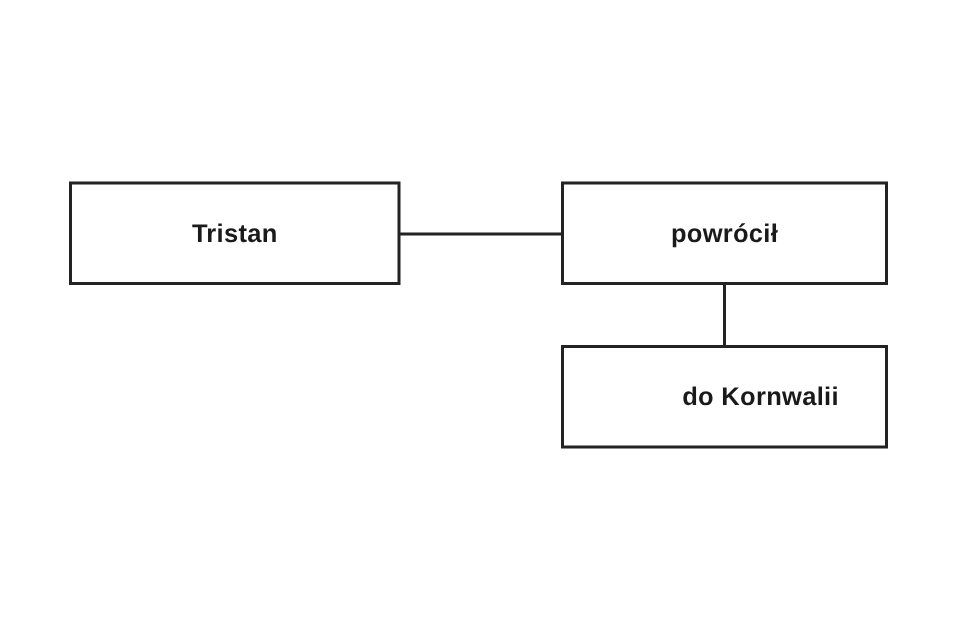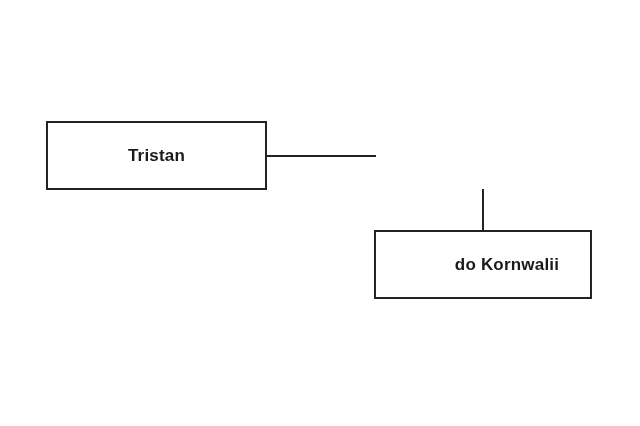--- a/index.html
+++ b/index.html
@@ -82,20 +82,23 @@
 <body>
 
 <div id="canvas">
 
   <div class="node" id="node-subject">
     <span class="node-label">Tristan</span>
   </div>
 
   <div class="connector-h" id="connector-subject-predicate"></div>
 
+  <div class="node" id="node-predicate">
+    <span class="node-label">powrócił</span>
+  </div>
 
   <div class="connector-v" id="connector-predicate-adverbial"></div>
 
   <div class="node" id="node-adverbial">
     <span class="node-label">do Kornwalii</span>
   </div>
 
 </div>
 
 </body></html>

